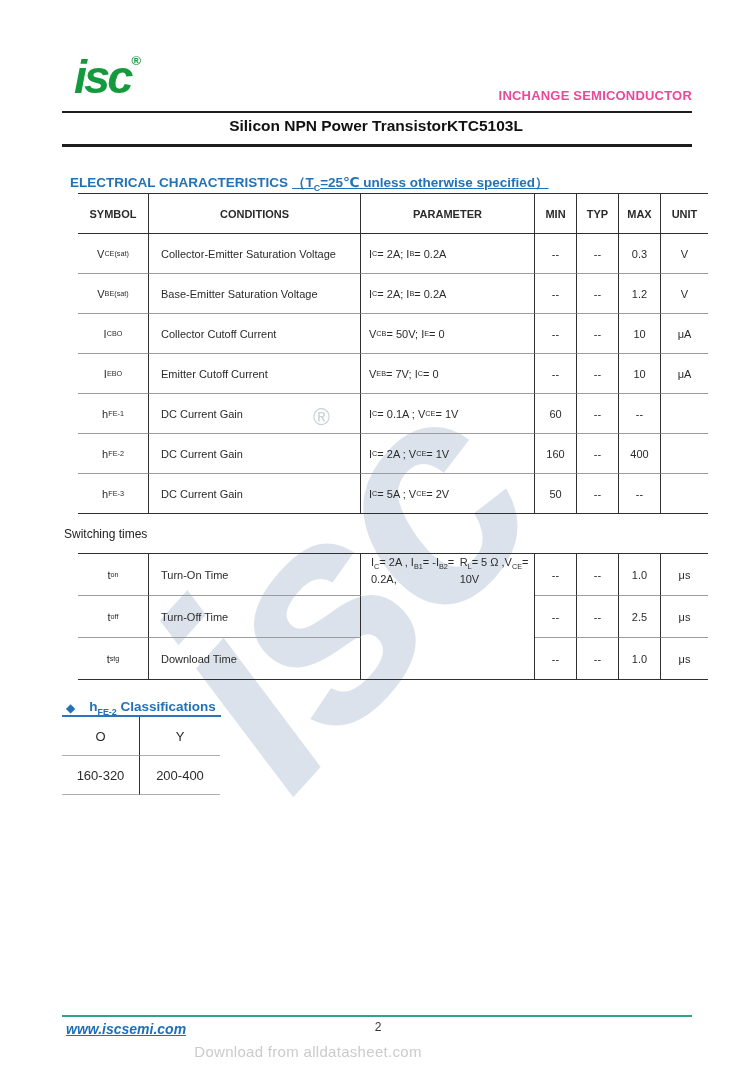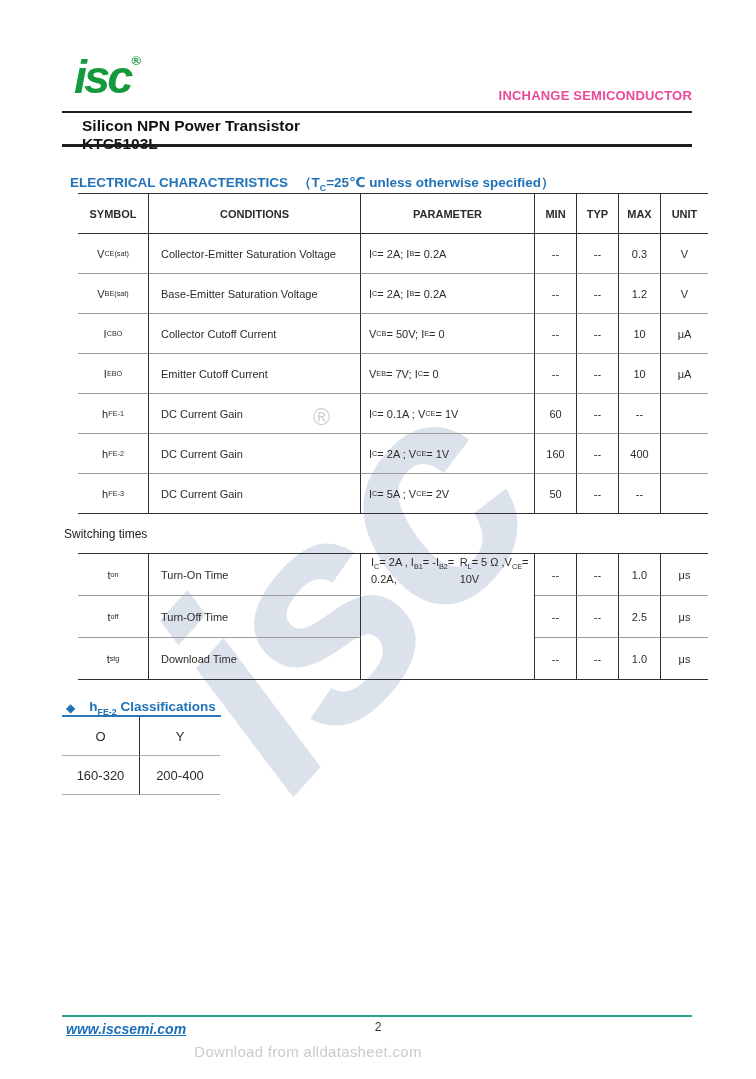--- a/index.html
+++ b/index.html
@@ -17,28 +17,28 @@
   .wm-reg{position:absolute;left:313px;top:404px;z-index:0;font-size:23px;color:#c3c9d2;opacity:0.85;}
 
   
   .logo{position:absolute;left:74px;top:52px;z-index:1;font-style:italic;font-weight:800;
         font-size:47px;line-height:1.05;letter-spacing:-3px;color:#14993c;}
   .logo .reg{font-size:13px;letter-spacing:0;vertical-align:28px;margin-left:1px;}
   .company{position:absolute;right:64px;top:88px;z-index:1;font-size:13px;font-weight:700;
            color:#ec4899;letter-spacing:0.2px;}
   .rule{position:absolute;left:62px;width:630px;background:#1d1d1d;z-index:1;}
   .rule-1{top:111px;height:2px;}
-  .title-row{position:absolute;left:82px;top:117px;width:618px;z-index:1;display:flex;
-             justify-content:center;font-size:15.5px;font-weight:700;color:#111;flex-direction:column;}
+  .title-row{position:absolute;left:67px;top:117px;width:618px;z-index:1;display:flex;
+             justify-content:center;font-size:15.5px;font-weight:700;color:#111;}
   .rule-2{top:144px;height:3px;}
 
   
   .sec-heading{position:absolute;left:70px;top:174px;z-index:1;font-size:13.5px;font-weight:700;
                color:#2272b8;}
-  .sec-note{margin-left:10px;}
+  .sec-note{margin-left:4px;text-decoration:underline;}
 
   
   .dtable{position:absolute;left:78px;width:630px;z-index:1;display:grid;
           grid-template-columns:71px 212px 174px 42px 42px 42px 47px;
           font-size:11px;color:#2b2b2b;border-top:1.5px solid #2f2f2f;background:transparent;}
   .dtable .cell{display:flex;align-items:center;justify-content:center;
                 border-right:1px solid #2f2f2f;border-bottom:1px solid #9c9c9c;
                 padding:0 2px;text-align:center;}
   .dtable .nr{border-right:none;}
   .dtable .hdr{font-weight:700;border-bottom:1px solid #2f2f2f;}

